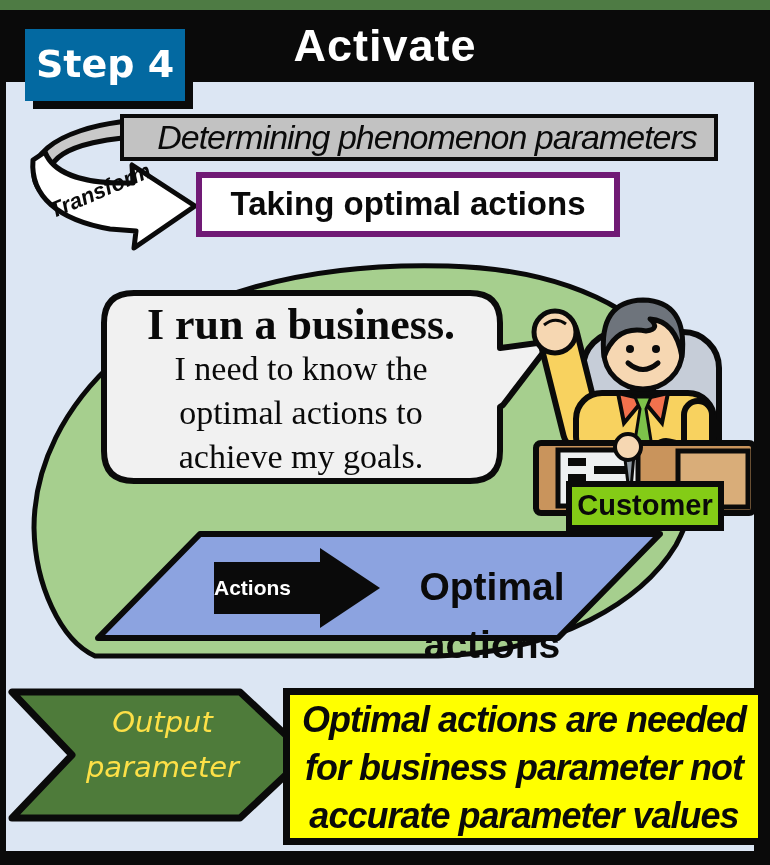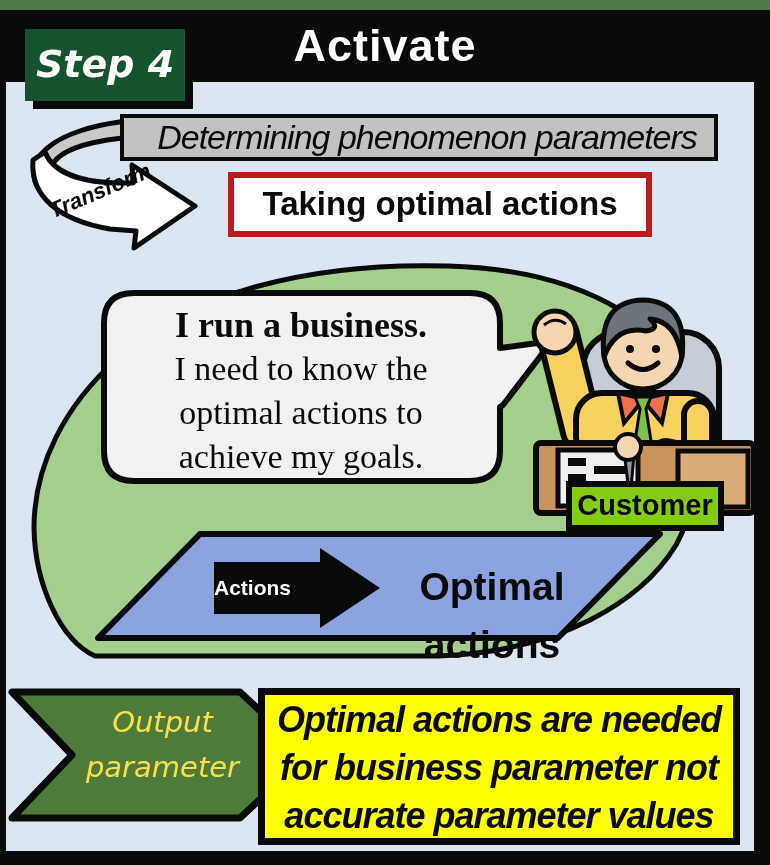--- a/index.html
+++ b/index.html
@@ -6,44 +6,44 @@
   #slide{position:relative;width:770px;height:865px;overflow:hidden;background:#0a0a0a;
          font-family:"Liberation Sans",sans-serif;}
   .abs{position:absolute;box-sizing:border-box;}
   
   .top-strip{left:0;top:0;width:770px;height:10px;background:#4e7b44;}
   .canvas{left:6px;top:82px;width:748px;height:769px;background:#dce6f3;}
   .header-bar{left:0;top:10px;width:770px;height:72px;background:#0a0a0a;}
   .title{left:0;top:10px;width:770px;height:72px;line-height:72px;text-align:center;
          color:#fff;font-size:45px;font-weight:bold;letter-spacing:1px;}
   .step-shadow{left:33px;top:37px;width:160px;height:72px;background:#0a0a0a;}
-  .step-box{left:25px;top:29px;width:160px;height:72px;background:#14532d;color:#fff;
-            font-family:"DejaVu Sans",sans-serif;font-size:38px;font-style:italic;font-weight:bold;
+  .step-box{left:25px;top:29px;width:160px;height:72px;background:#0369a1;color:#fff;
+            font-family:"DejaVu Sans",sans-serif;font-size:38px;font-weight:bold;
             text-align:center;line-height:70px;}
   
   .src-box{left:120px;top:114px;width:598px;height:47px;background:#c2c2c2;border:4px solid #0a0a0a;
            font-size:34px;font-style:italic;letter-spacing:-1px;text-align:center;line-height:38px;color:#0a0a0a;padding-left:16px;}
-  .res-box{left:196px;top:172px;width:424px;height:65px;background:#ffffff;border:6px solid #b91c1c;
-           font-size:33px;font-weight:bold;text-align:center;line-height:52px;color:#0a0a0a;margin-left:32px;}
+  .res-box{left:196px;top:172px;width:424px;height:65px;background:#ffffff;border:6px solid #701a75;
+           font-size:33px;font-weight:bold;text-align:center;line-height:52px;color:#0a0a0a;}
   .transform-label{left:34px;top:178px;width:132px;text-align:center;transform:rotate(-23deg);
            font-size:22px;font-weight:bold;font-style:italic;color:#0a0a0a;}
   
   .bubble-text{left:108px;top:303px;width:386px;text-align:center;color:#0a0a0a;
            font-family:"Liberation Serif",serif;font-size:34px;line-height:44px;}
-  .bubble-text .first{font-weight:bold;font-size:36px;}
+  .bubble-text .first{font-weight:bold;font-size:44px;}
   .customer-label{left:566px;top:481px;width:158px;height:50px;background:#84cc16;border:6px solid #0a0a0a;
            font-size:29px;font-weight:bold;text-align:center;line-height:37px;color:#0a0a0a;}
   .actions-tag{left:214px;top:562px;width:106px;height:52px;color:#fff;font-size:21px;font-weight:bold;
            text-align:left;line-height:52px;}
   .optimal-actions{left:372px;top:558px;width:240px;height:58px;color:#0a0a0a;font-size:39px;font-weight:bold;
            text-align:center;line-height:58px;}
   
   .outdef-label{left:50px;top:700px;width:225px;text-align:center;color:#fde047;
            font-family:"DejaVu Sans",sans-serif;font-size:29px;font-style:italic;line-height:45px;}
-  .note-box{left:258px;top:688px;width:482px;height:157px;background:#ffff00;border:7px solid #0a0a0a;
+  .note-box{left:283px;top:688px;width:482px;height:157px;background:#ffff00;border:7px solid #0a0a0a;
            font-size:36px;font-style:italic;font-weight:600;letter-spacing:-1px;
            text-align:center;line-height:48px;padding-top:1px;color:#0a0a0a;}
   svg.layer{position:absolute;left:0;top:0;}
 </style>
 </head>
 <body>
 
 <div id="slide">
 
   <div class="abs top-strip"></div>

